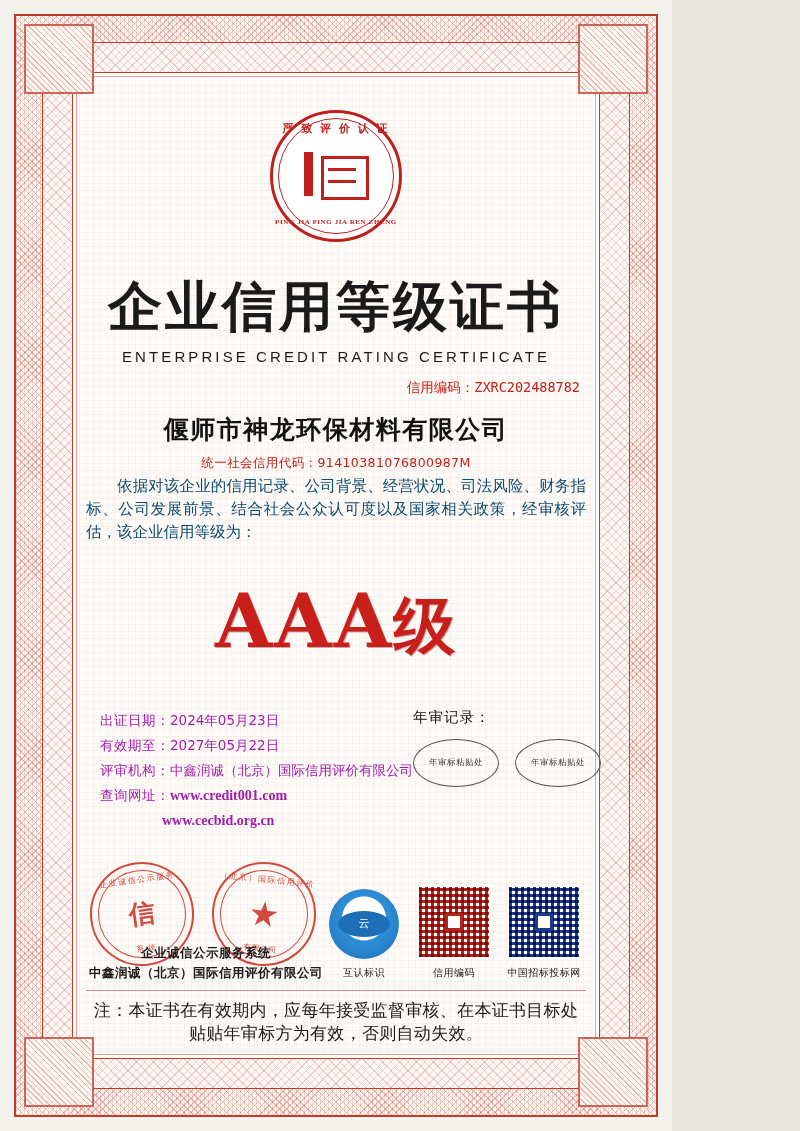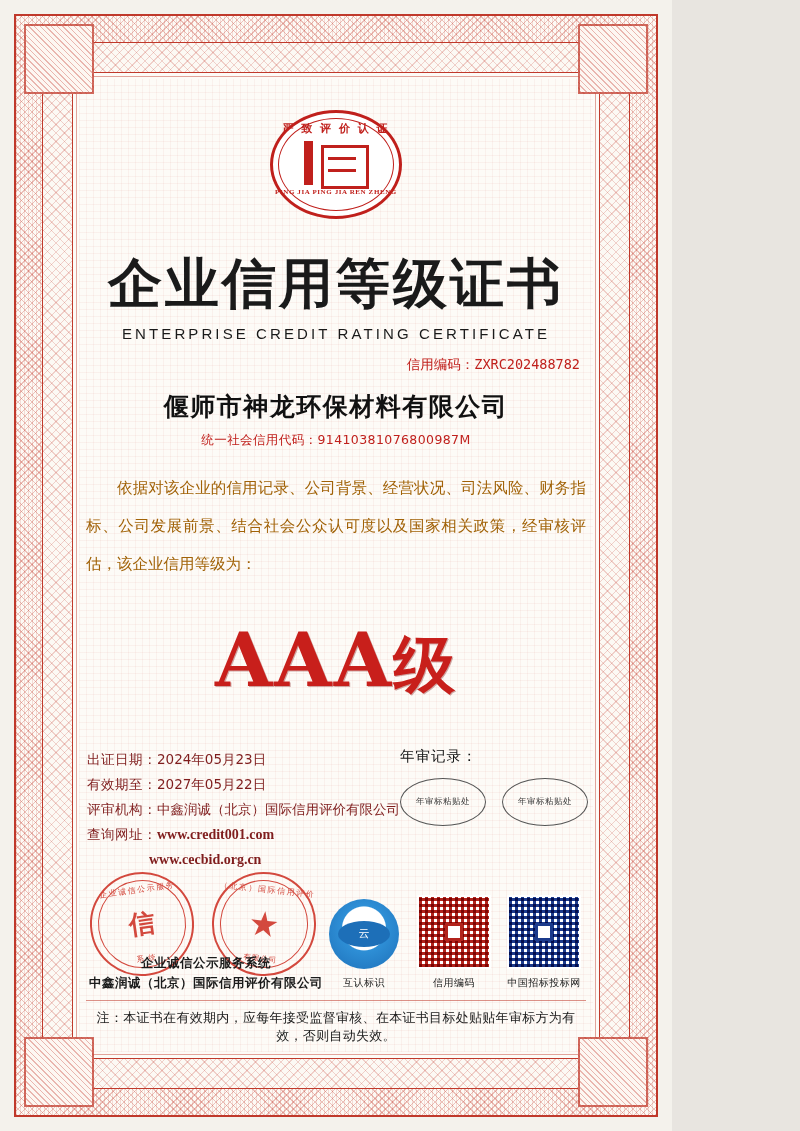--- a/index.html
+++ b/index.html
@@ -100,21 +100,21 @@
     color: #c0201c;
     font-weight: bold;
     letter-spacing: 2px;
   }
   .emblem .arc-top {
     top: 11px;
     font-size: 11px;
     font-family: "DejaVu Sans", sans-serif;
   }
   .emblem .arc-bottom {
-    bottom: 23px;
+    bottom: 16px;
     font-size: 7px;
     font-family: "Liberation Serif", serif;
     letter-spacing: .6px;
   }
   .emblem .core {
     position: absolute;
     left: 50%; top: 50%;
     transform: translate(-50%, -50%);
     width: 66px; height: 52px;
     color: #c0201c;
@@ -183,25 +183,25 @@
   }
   .usci {
     margin-top: 9px;
     font-size: 12.5px;
     color: #c0201c;
     letter-spacing: .4px;
     font-family: "DejaVu Sans", sans-serif;
   }
 
   .paragraph {
-    margin-top: 20px;
+    margin-top: 3px;
     width: 500px;
     font-size: 15.5px;
-    line-height: 38px;
-    color: #a16207;
+    line-height: 23px;
+    color: #0c4a6e;
     text-align: justify;
     font-family: "DejaVu Sans", sans-serif;
     text-indent: 2em;
   }
 
   .grade {
     margin-top: 34px;
     font-size: 74px;
     font-weight: bold;
     color: #c81f1b;
@@ -216,24 +216,24 @@
 
   
   .mid-row {
     margin-top: 40px;
     width: 100%;
     display: flex;
     justify-content: space-between;
     align-items: flex-start;
   }
   .details {
-    margin-left: 1px;
+    margin-left: 14px;
     font-size: 13.5px;
     line-height: 25px;
-    color: #7f1d1d;
+    color: #a21caf;
     font-family: "DejaVu Sans", sans-serif;
   }
   .details .row { white-space: nowrap; }
   .details .lbl { letter-spacing: .5px; }
   .details .val { }
   .details .url {
     font-family: "Liberation Serif", serif;
     font-weight: bold;
     font-size: 14px;
   }
@@ -396,21 +396,21 @@
     color: #1b1b1b;
     letter-spacing: .5px;
     white-space: nowrap;
     font-family: "DejaVu Sans", sans-serif;
   }
 
   .note {
     margin-top: 10px;
     width: 100%;
     text-align: center;
-    font-size: 13px;
+    font-size: 17px;
     color: #1b1b1b;
     border-top: 1px solid rgba(192,57,43,.55);
     padding-top: 8px;
     letter-spacing: .3px;
     font-family: "DejaVu Sans", sans-serif;
   }
 </style>
 </head>
 <body>
 

